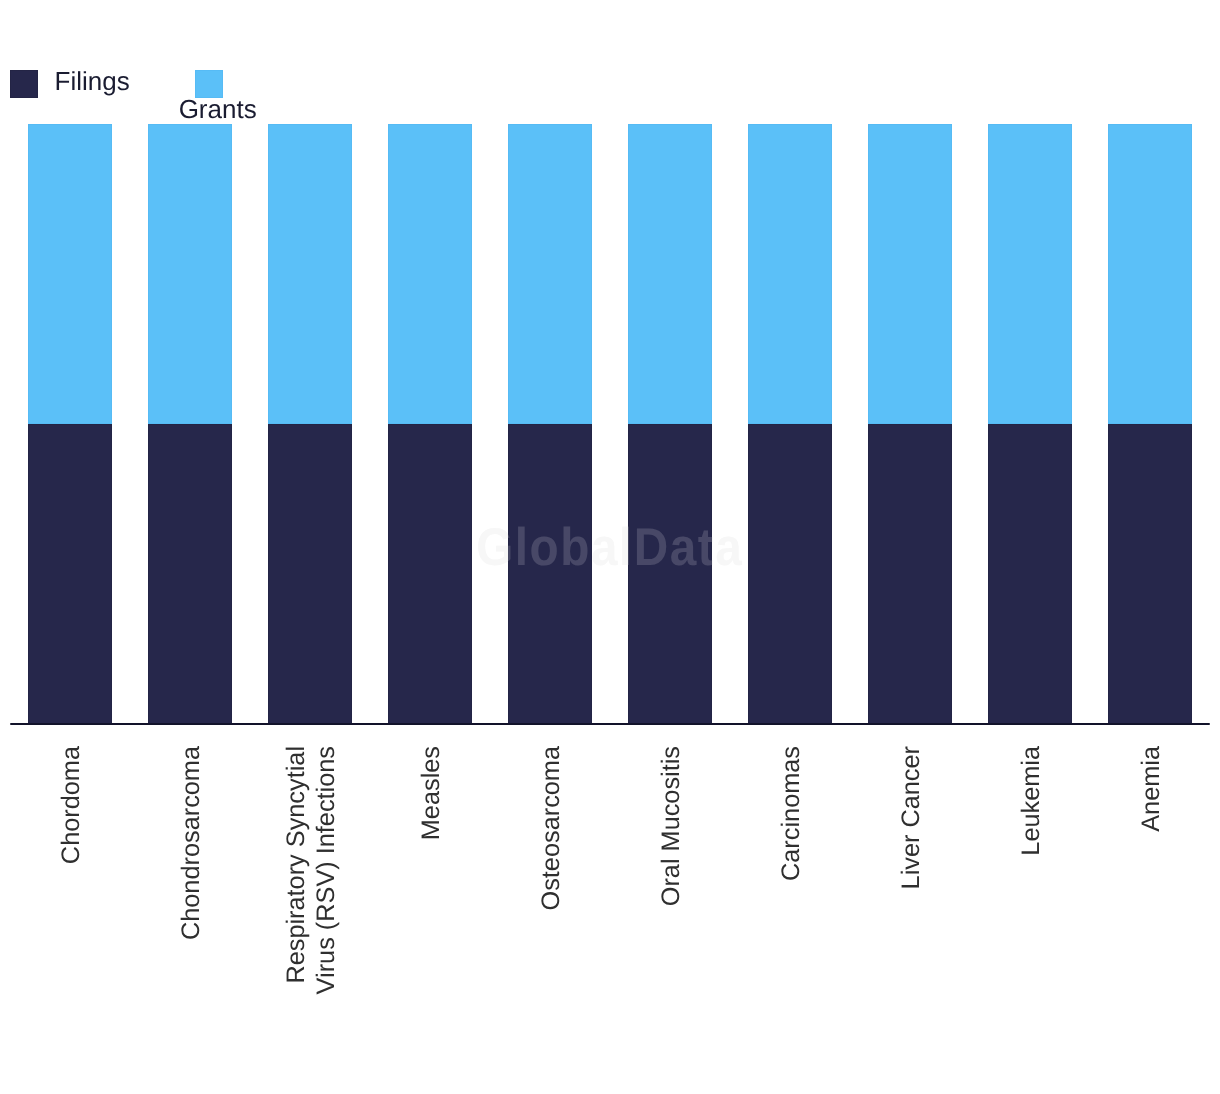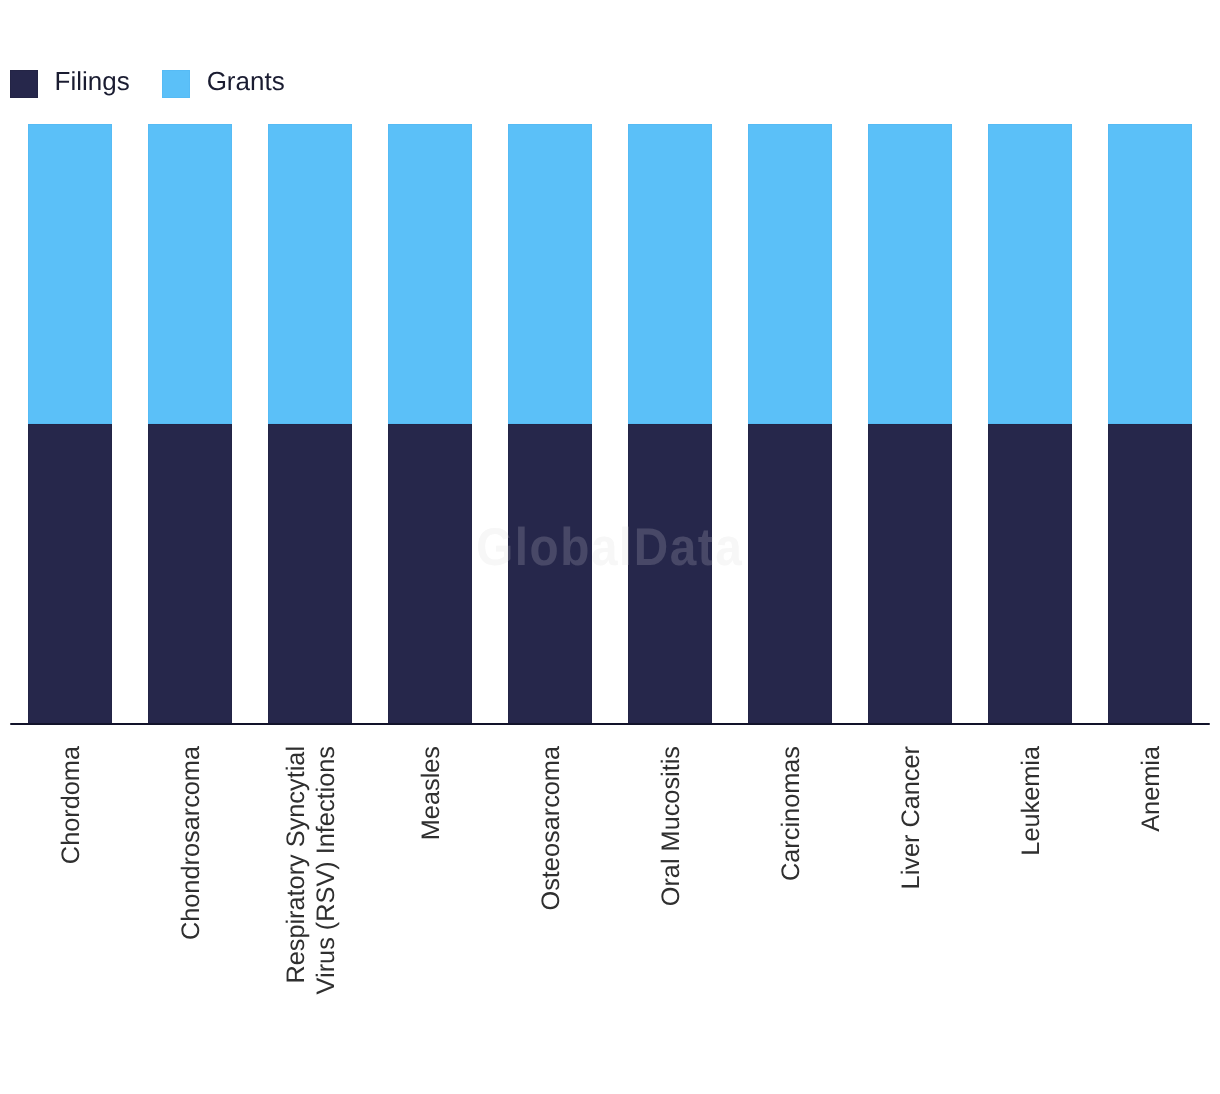--- a/index.html
+++ b/index.html
@@ -8,21 +8,21 @@
     width:1220px;height:1094px;background:#ffffff;
     font-family:"Liberation Sans",sans-serif;
     overflow:hidden;
     -webkit-font-smoothing:antialiased;text-rendering:geometricPrecision;
   }
   #chart{position:relative;width:1220px;height:1094px;background:#ffffff;}
 
   
   .legend{position:absolute;left:10px;top:46px;height:28px;display:flex;align-items:center;margin-top:24px;}
   .legend-item{display:flex;align-items:center;height:28px;}
-  .legend-item + .legend-item{margin-left:32.5px;}
+  .legend-item + .legend-item{margin-left:32.5px;flex-direction:column;}
   .swatch{width:28px;height:28px;flex:0 0 28px;box-sizing:border-box;border:1px solid;}
   .legend-label{font-size:26px;line-height:28px;position:relative;top:-3.5px;color:inherit;margin-left:16.5px;white-space:nowrap;}
 
   
   .plot{position:absolute;left:10px;top:124px;width:1200px;height:600px;z-index:2;}
   .bar-group{position:absolute;bottom:0;width:84px;height:100%;}
   .seg{position:absolute;left:0;width:84px;box-sizing:border-box;border:1px solid;}
   .axis-line{position:absolute;left:10px;top:723px;width:1200px;height:2px;z-index:6;
              background:#12132a;border-radius:1px;}
 

